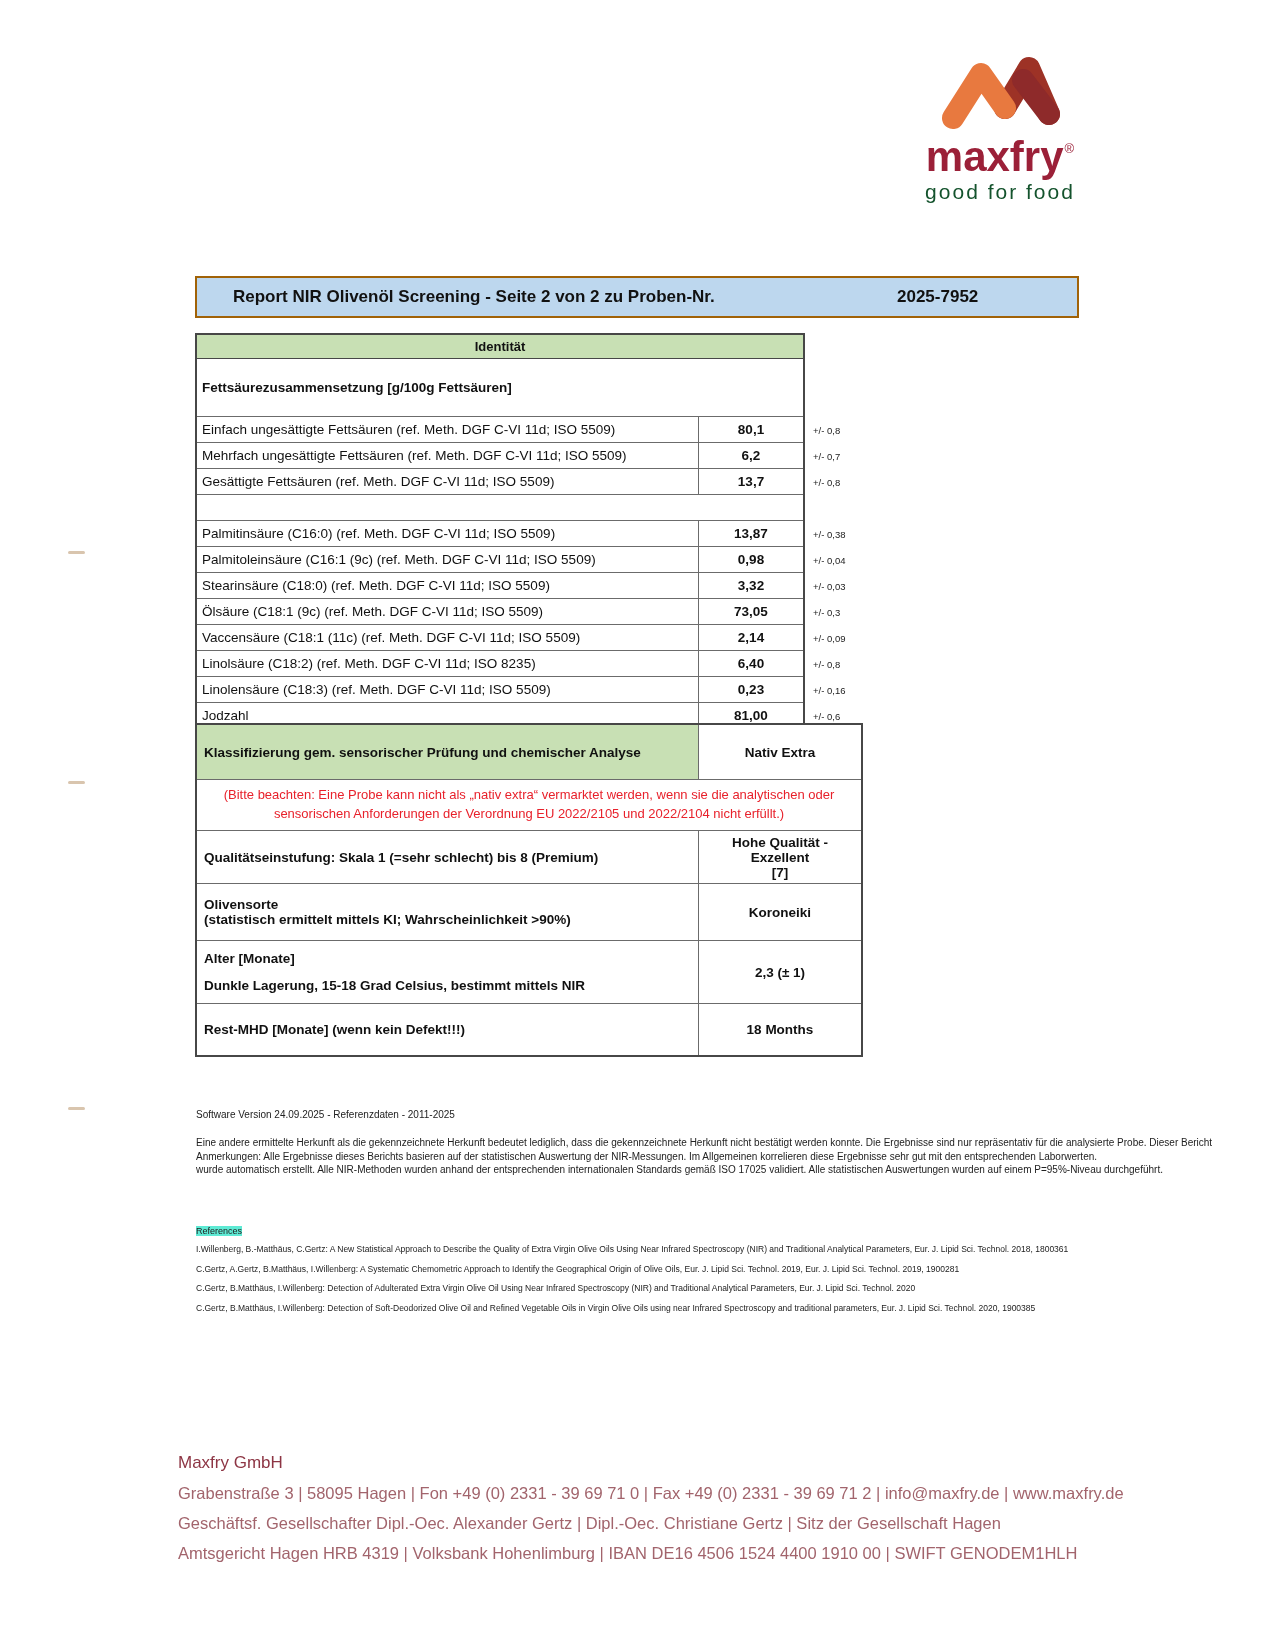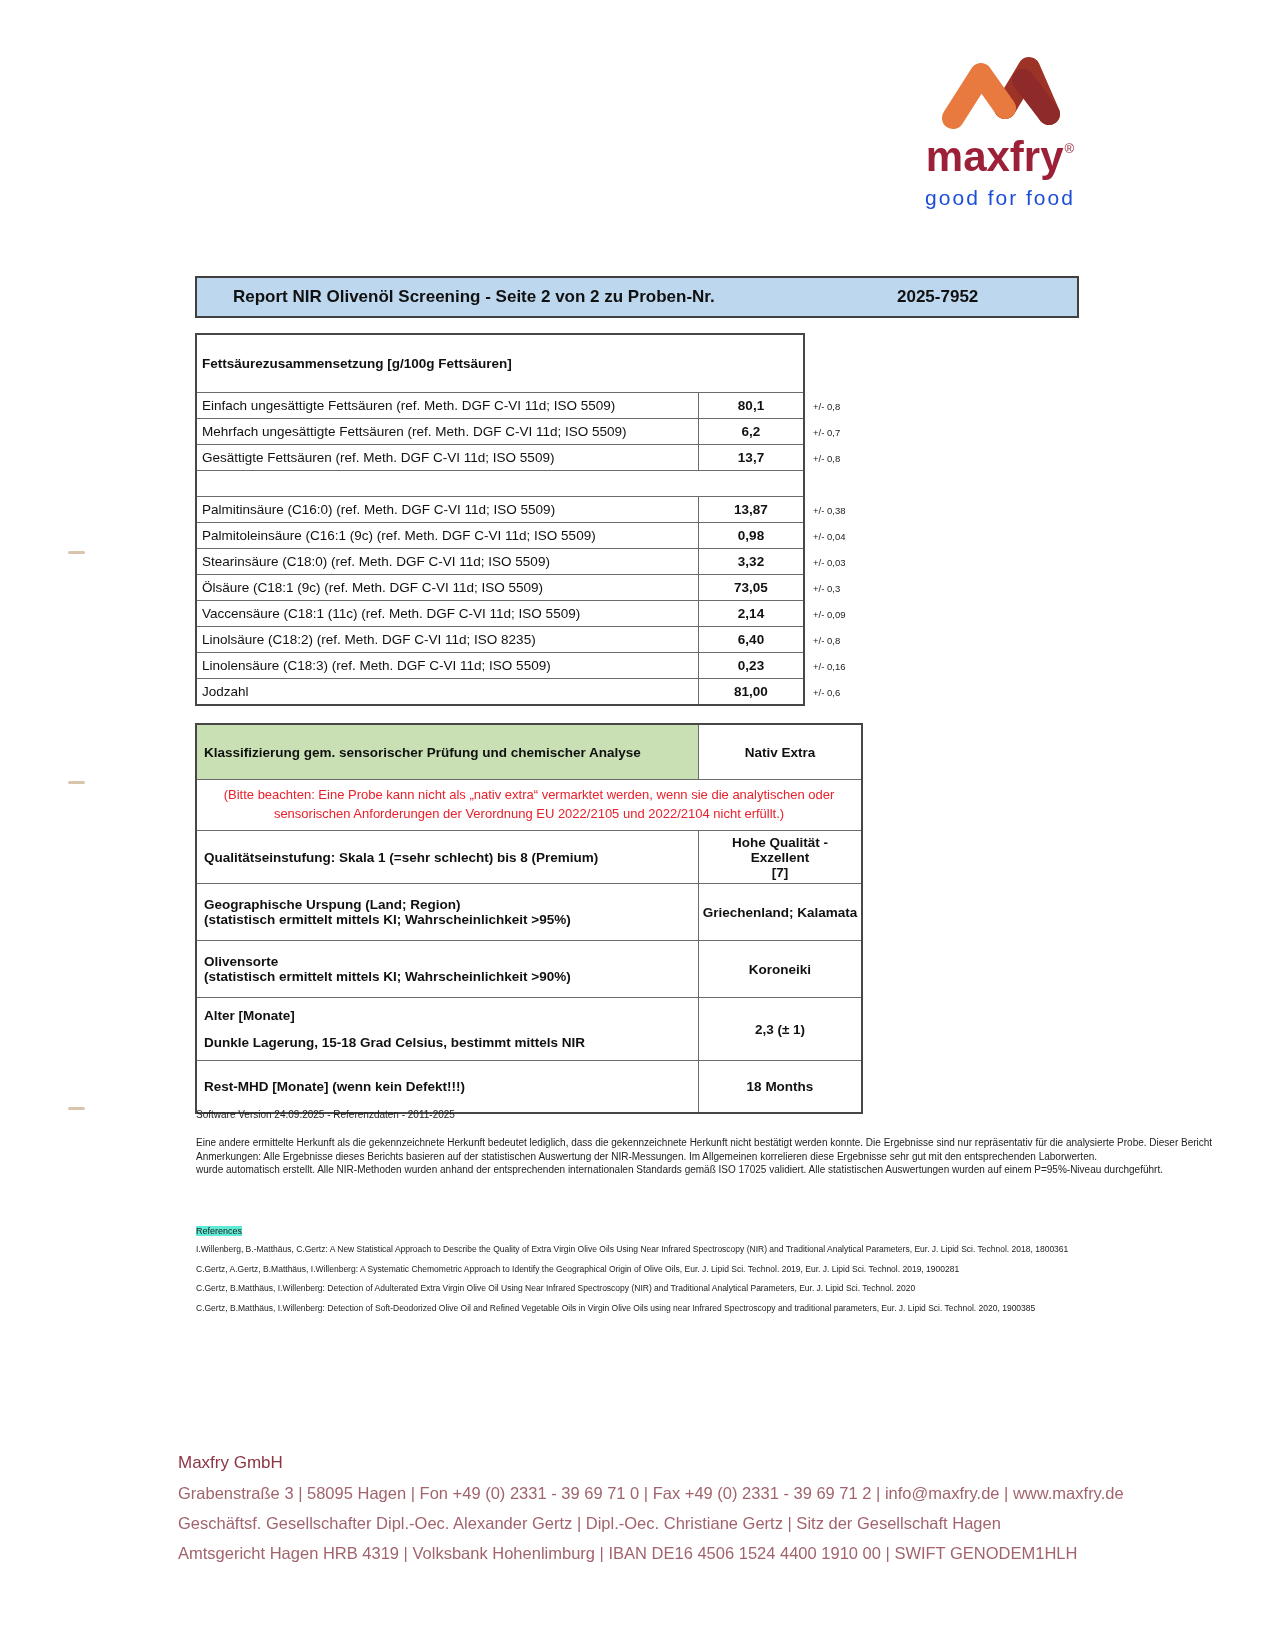--- a/index.html
+++ b/index.html
@@ -4,25 +4,25 @@
 <style>
   html,body{margin:0;padding:0;background:#ffffff;}
   .page{position:relative;width:1275px;height:1650px;background:#ffffff;
         font-family:"Liberation Sans",sans-serif;color:#111;overflow:hidden;}
 
   
   .logo{position:absolute;top:52px;left:898px;width:204px;text-align:center;}
   .logo .mark{display:block;margin:0 auto 2px auto;}
   .logo .brand{font-size:42px;font-weight:bold;color:#9B2038;letter-spacing:0px;line-height:1;}
   .logo .brand sup{font-size:13px;font-weight:normal;vertical-align:18px;margin-left:1px;}
-  .logo .tagline{font-size:21px;color:#1d4ed8;letter-spacing:2px;margin-top:8px;font-weight:500;}
+  .logo .tagline{font-size:21px;color:#14532d;letter-spacing:2px;margin-top:2px;font-weight:500;}
 
   
   .title-bar{position:absolute;top:276px;left:195px;width:884px;height:42px;
-             background:#BDD7EE;border:2px solid #404040;box-sizing:border-box;
+             background:#BDD7EE;border:2px solid #a16207;box-sizing:border-box;
              display:flex;align-items:center;font-size:17px;font-weight:bold;}
   .title-bar .ttl{margin-left:36px;}
   .title-bar .sample{position:absolute;left:700px;}
 
   
   .itable{position:absolute;top:333px;left:195px;width:610px;border:2px solid #474747;
           box-sizing:border-box;background:#fff;}
   .itable .hdr{background:#C8E0B4;text-align:center;font-weight:bold;font-size:13px;
                padding:4px 0;border-bottom:1px solid #474747;}
   .itable .sub{font-weight:bold;font-size:13.5px;padding:21px 5px;border-bottom:1px solid #6b6b6b;}
@@ -84,20 +84,21 @@
     <div class="brand"><span>maxfry</span><sup>®</sup></div>
     <div class="tagline">good for food</div>
   </div>
 
   <div class="title-bar">
     <span class="ttl">Report NIR Olivenöl Screening - Seite 2 von 2 zu Proben-Nr.</span>
     <span class="sample">2025-7952</span>
   </div>
 
   <div class="itable">
+    <div class="hdr">Identität</div>
     <div class="sub">Fettsäurezusammensetzung [g/100g Fettsäuren]</div>
 
     <div class="irow">
       <div class="lbl">Einfach ungesättigte Fettsäuren (ref. Meth. DGF C-VI 11d; ISO 5509)</div>
       <div class="val">80,1</div>
       <div class="tol">+/- 0,8</div>
     </div>
     <div class="irow">
       <div class="lbl">Mehrfach ungesättigte Fettsäuren (ref. Meth. DGF C-VI 11d; ISO 5509)</div>
       <div class="val">6,2</div>
@@ -163,27 +164,20 @@
         <span>(Bitte beachten: Eine Probe kann nicht als „nativ extra“ vermarktet werden, wenn sie die analytischen oder</span>
         <span>sensorischen Anforderungen der Verordnung EU 2022/2105 und 2022/2104 nicht erfüllt.)</span>
       </div>
     </div>
     <div class="crow r-quality">
       <div class="clbl">Qualitätseinstufung: Skala 1 (=sehr schlecht) bis 8 (Premium)</div>
       <div class="cval">
         <span>Hohe Qualität - Exzellent</span>
         <span>[7]</span>
       </div>
-    </div>
-    <div class="crow r-geo">
-      <div class="clbl">
-        <span>Geographische Urspung (Land; Region)</span>
-        <span>(statistisch ermittelt mittels KI; Wahrscheinlichkeit &gt;95%)</span>
-      </div>
-      <div class="cval">Griechenland; Kalamata</div>
     </div>
     <div class="crow r-sorte">
       <div class="clbl">
         <span>Olivensorte</span>
         <span>(statistisch ermittelt mittels KI; Wahrscheinlichkeit &gt;90%)</span>
       </div>
       <div class="cval">Koroneiki</div>
     </div>
     <div class="crow r-alter">
       <div class="clbl">

